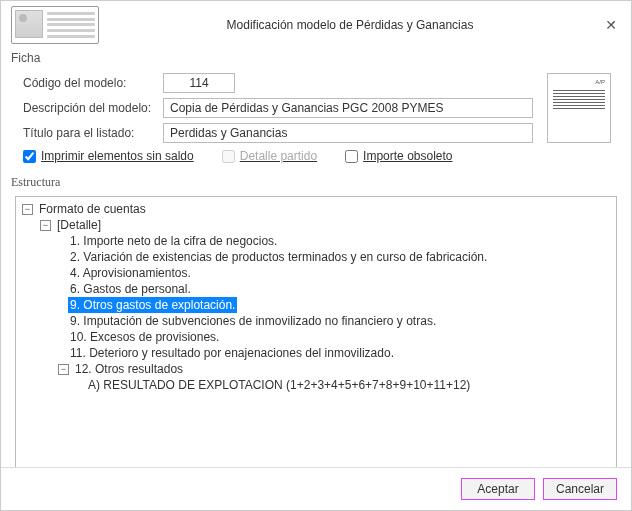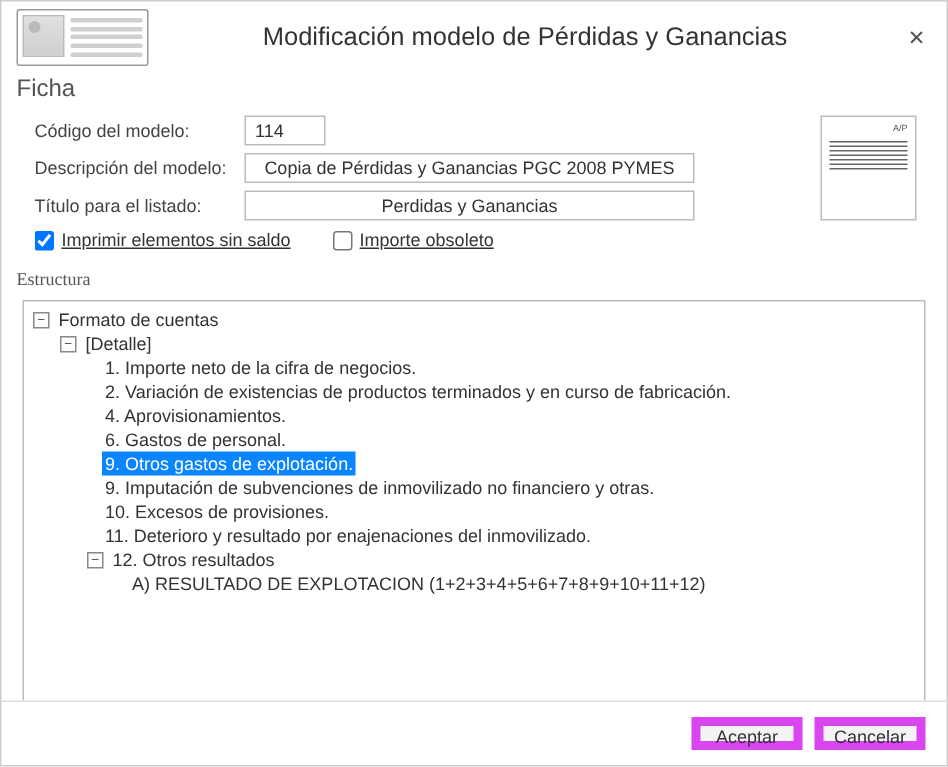--- a/index.html
+++ b/index.html
@@ -3,49 +3,49 @@
 <meta charset="utf-8">
 <style>
   * { box-sizing: border-box; margin: 0; padding: 0; }
   body { font-family: "Segoe UI", Tahoma, sans-serif; font-size: 12px; color: #333; background: #fff; width: 632px; height: 511px; position: relative; border: 1px solid #ccc; }
   .titlebar { height: 48px; display: flex; align-items: center; padding: 0 10px; }
   .titlebar-icon { width: 88px; height: 38px; border: 1px solid #999; border-radius: 2px; display: flex; gap: 4px; padding: 3px; }
   .titlebar-icon .pic { width: 28px; height: 28px; background: linear-gradient(180deg,#e0e0e0,#cfcfcf); border: 1px solid #bbb; position: relative; }
   .titlebar-icon .pic::before { content:""; position:absolute; top:3px; left:3px; width:8px; height:8px; border-radius:50%; background:#bbb; }
   .titlebar-icon .lines { flex:1; display:flex; flex-direction:column; justify-content:space-around; padding:1px 0; }
   .titlebar-icon .lines div { height:3px; background:#cfcfcf; border-radius:1px; }
-  .title-text { flex:1; text-align:center; font-size:17px; color:#333; }
+  .title-text { flex:1; text-align:center; font-size:12px; color:#333; }
   .close { width:20px; text-align:center; font-size:14px; color:#555; cursor:pointer; font-family: Arial, sans-serif; }
-  .section-label { font-size:16px; color:#555; padding: 0 10px; margin-top:2px; }
+  .section-label { font-size:12px; color:#555; padding: 0 10px; margin-top:2px; }
   .ficha { padding: 8px 20px 6px 22px; display:flex; gap:12px; }
   .ficha-fields { flex:1; }
   .row { display:flex; align-items:center; margin-bottom:5px; }
   .row label { width:140px; color:#444; font-size:12px; }
   .row input[type=text] { border:1px solid #bbb; height:20px; padding:1px 6px; font-family:inherit; font-size:12px; background:#fff; color:#333; }
-  .row input.code { width:54px; text-align:left; }
-  .row input.wide { width:300px;text-align:center; }
+  .row input.code { width:72px; text-align:center; }
+  .row input.wide { width:370px; }
   .cb-row { display:flex; gap:28px; margin-top:6px; margin-left:0; align-items:center;text-decoration:underline; }
   .cb { display:flex; align-items:center; gap:5px; font-size:12px; }
   .cb input { width:13px; height:13px; }
   .cb.disabled { color:#aaa; }
   .cb.disabled input { accent-color:#ccc; }
   .thumb { width:64px; height:70px; border:1px solid #bbb; background:#fff; padding:5px; display:flex; flex-direction:column; justify-content:flex-start; }
   .thumb .label { font-size:6px; color:#555; text-align:right; margin-bottom:4px; }
   .thumb .ln { height:1px; background:#666; margin:1px 0; }
   .estructura-label { font-size:12px; color:#555; padding:0 10px; margin-top:6px;font-family:Liberation Serif, serif; }
   .tree-wrap { margin:6px 14px 0 14px; border:1px solid #bbb; height:288px; overflow-y:scroll; overflow-x:hidden; background:#fff; position:relative; }
   .tree { padding:4px 0 4px 6px; font-size:12px; line-height:16px; }
   .node { display:flex; align-items:center; height:16px; white-space:nowrap; }
   .indent { display:inline-block; }
   .toggle { width:11px; height:11px; border:1px solid #888; display:inline-flex; align-items:center; justify-content:center; font-size:9px; margin-right:4px; color:#555; background:#fff; line-height:1; cursor:pointer; }
   .dash { width:10px; display:inline-block; color:#999; text-align:center; font-size:12px; }
   .node .txt { padding:0 2px; }
   .node.selected .txt { background:#0a84ff; color:#fff; }
   .buttons { position:absolute; bottom:0; left:0; right:0; border-top:1px solid #ddd; display:flex; justify-content:flex-end; gap:8px; padding:10px 14px; background:#fff; }
-  .buttons button { min-width:74px; height:22px; border:6px solid #d946ef; background:#f3f3f3; font-family:inherit; font-size:12px; color:#333; cursor:pointer; }
+  .buttons button { min-width:74px; height:22px; border:1px solid #d946ef; background:#f3f3f3; font-family:inherit; font-size:12px; color:#333; cursor:pointer; }
 </style>
 </head>
 <body>
 
 <div class="titlebar">
   <div class="titlebar-icon">
     <div class="pic"></div>
     <div class="lines">
         <div></div>
         <div></div>
@@ -71,20 +71,24 @@
       <input type="text" class="wide" value="Copia de Pérdidas y Ganancias PGC 2008 PYMES" style="">
     </div>
     <div class="row">
       <label>Título para el listado:</label>
       <input type="text" class="wide" value="Perdidas y Ganancias" style="">
     </div>
     <div class="cb-row">
       <label class="cb">
         <input type="checkbox" checked="" style="">
         <span>Imprimir elementos sin saldo</span>
+      </label>
+      <label class="cb disabled">
+        <input type="checkbox" disabled="" style="">
+        <span>Detalle partido</span>
       </label>
       <label class="cb">
         <input type="checkbox" style="">
         <span>Importe obsoleto</span>
       </label>
     </div>
   </div>
   <div class="thumb">
     <div class="label">A/P</div>
     <div class="ln"></div>

